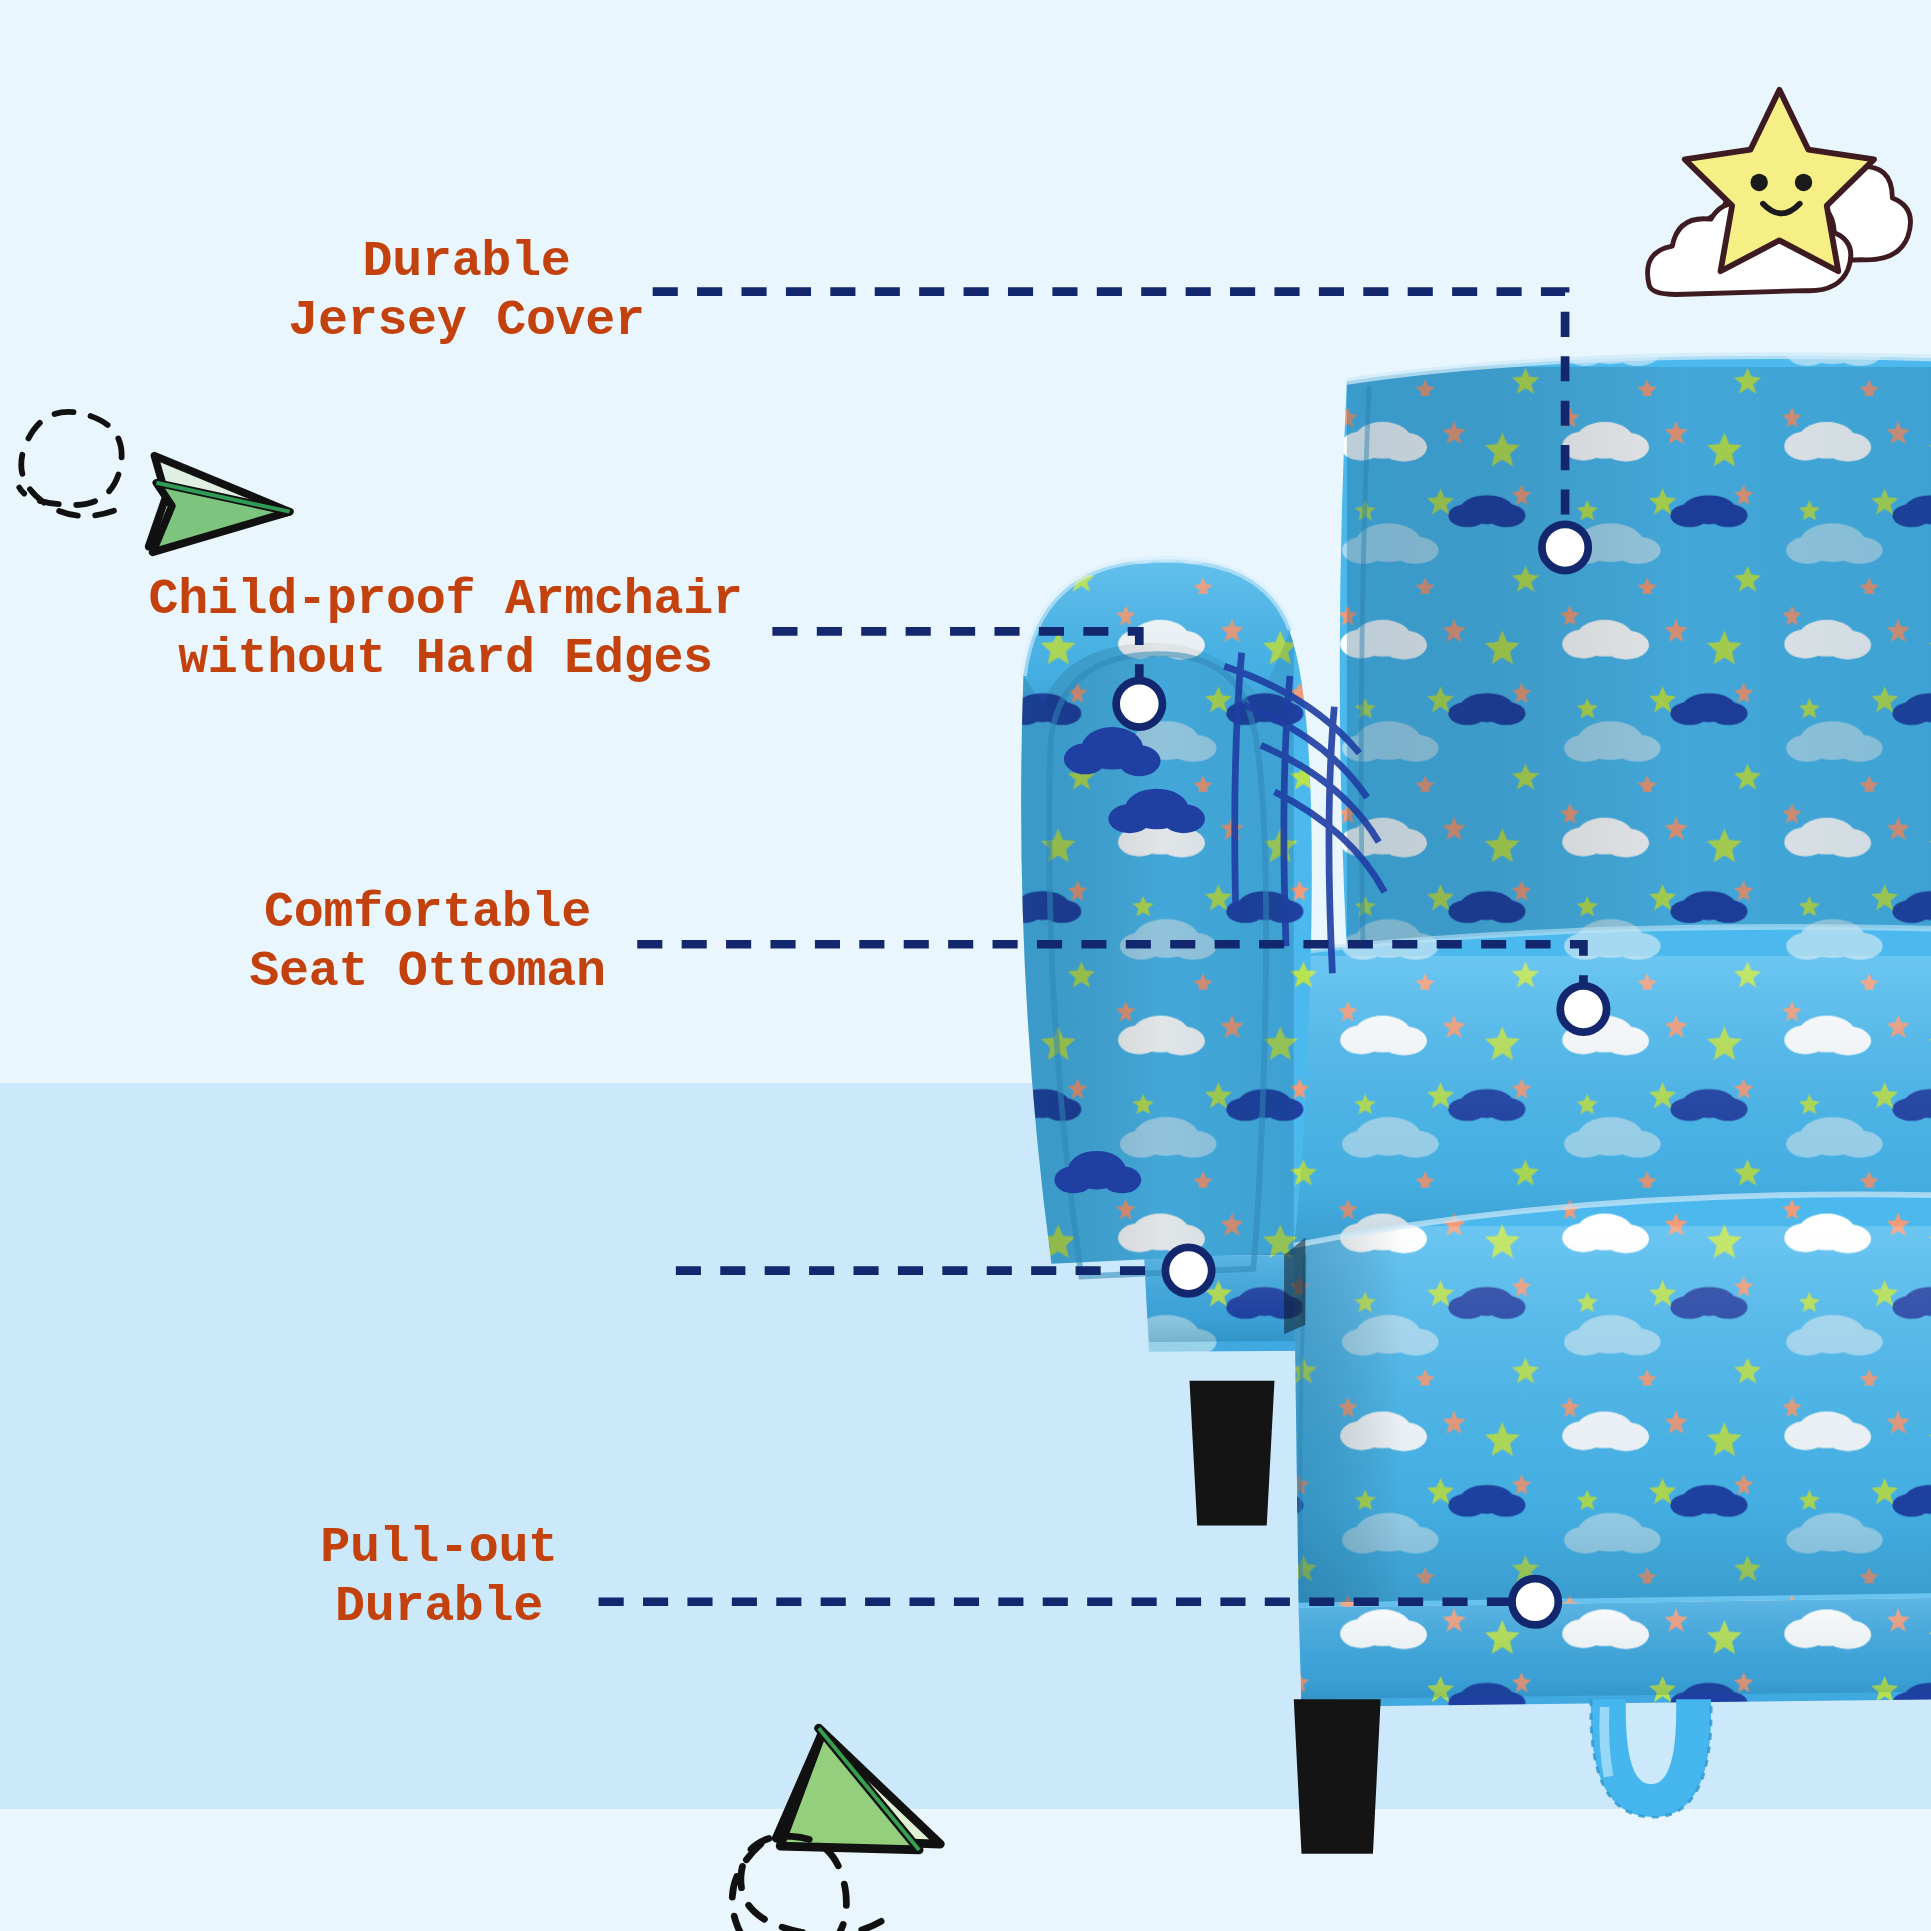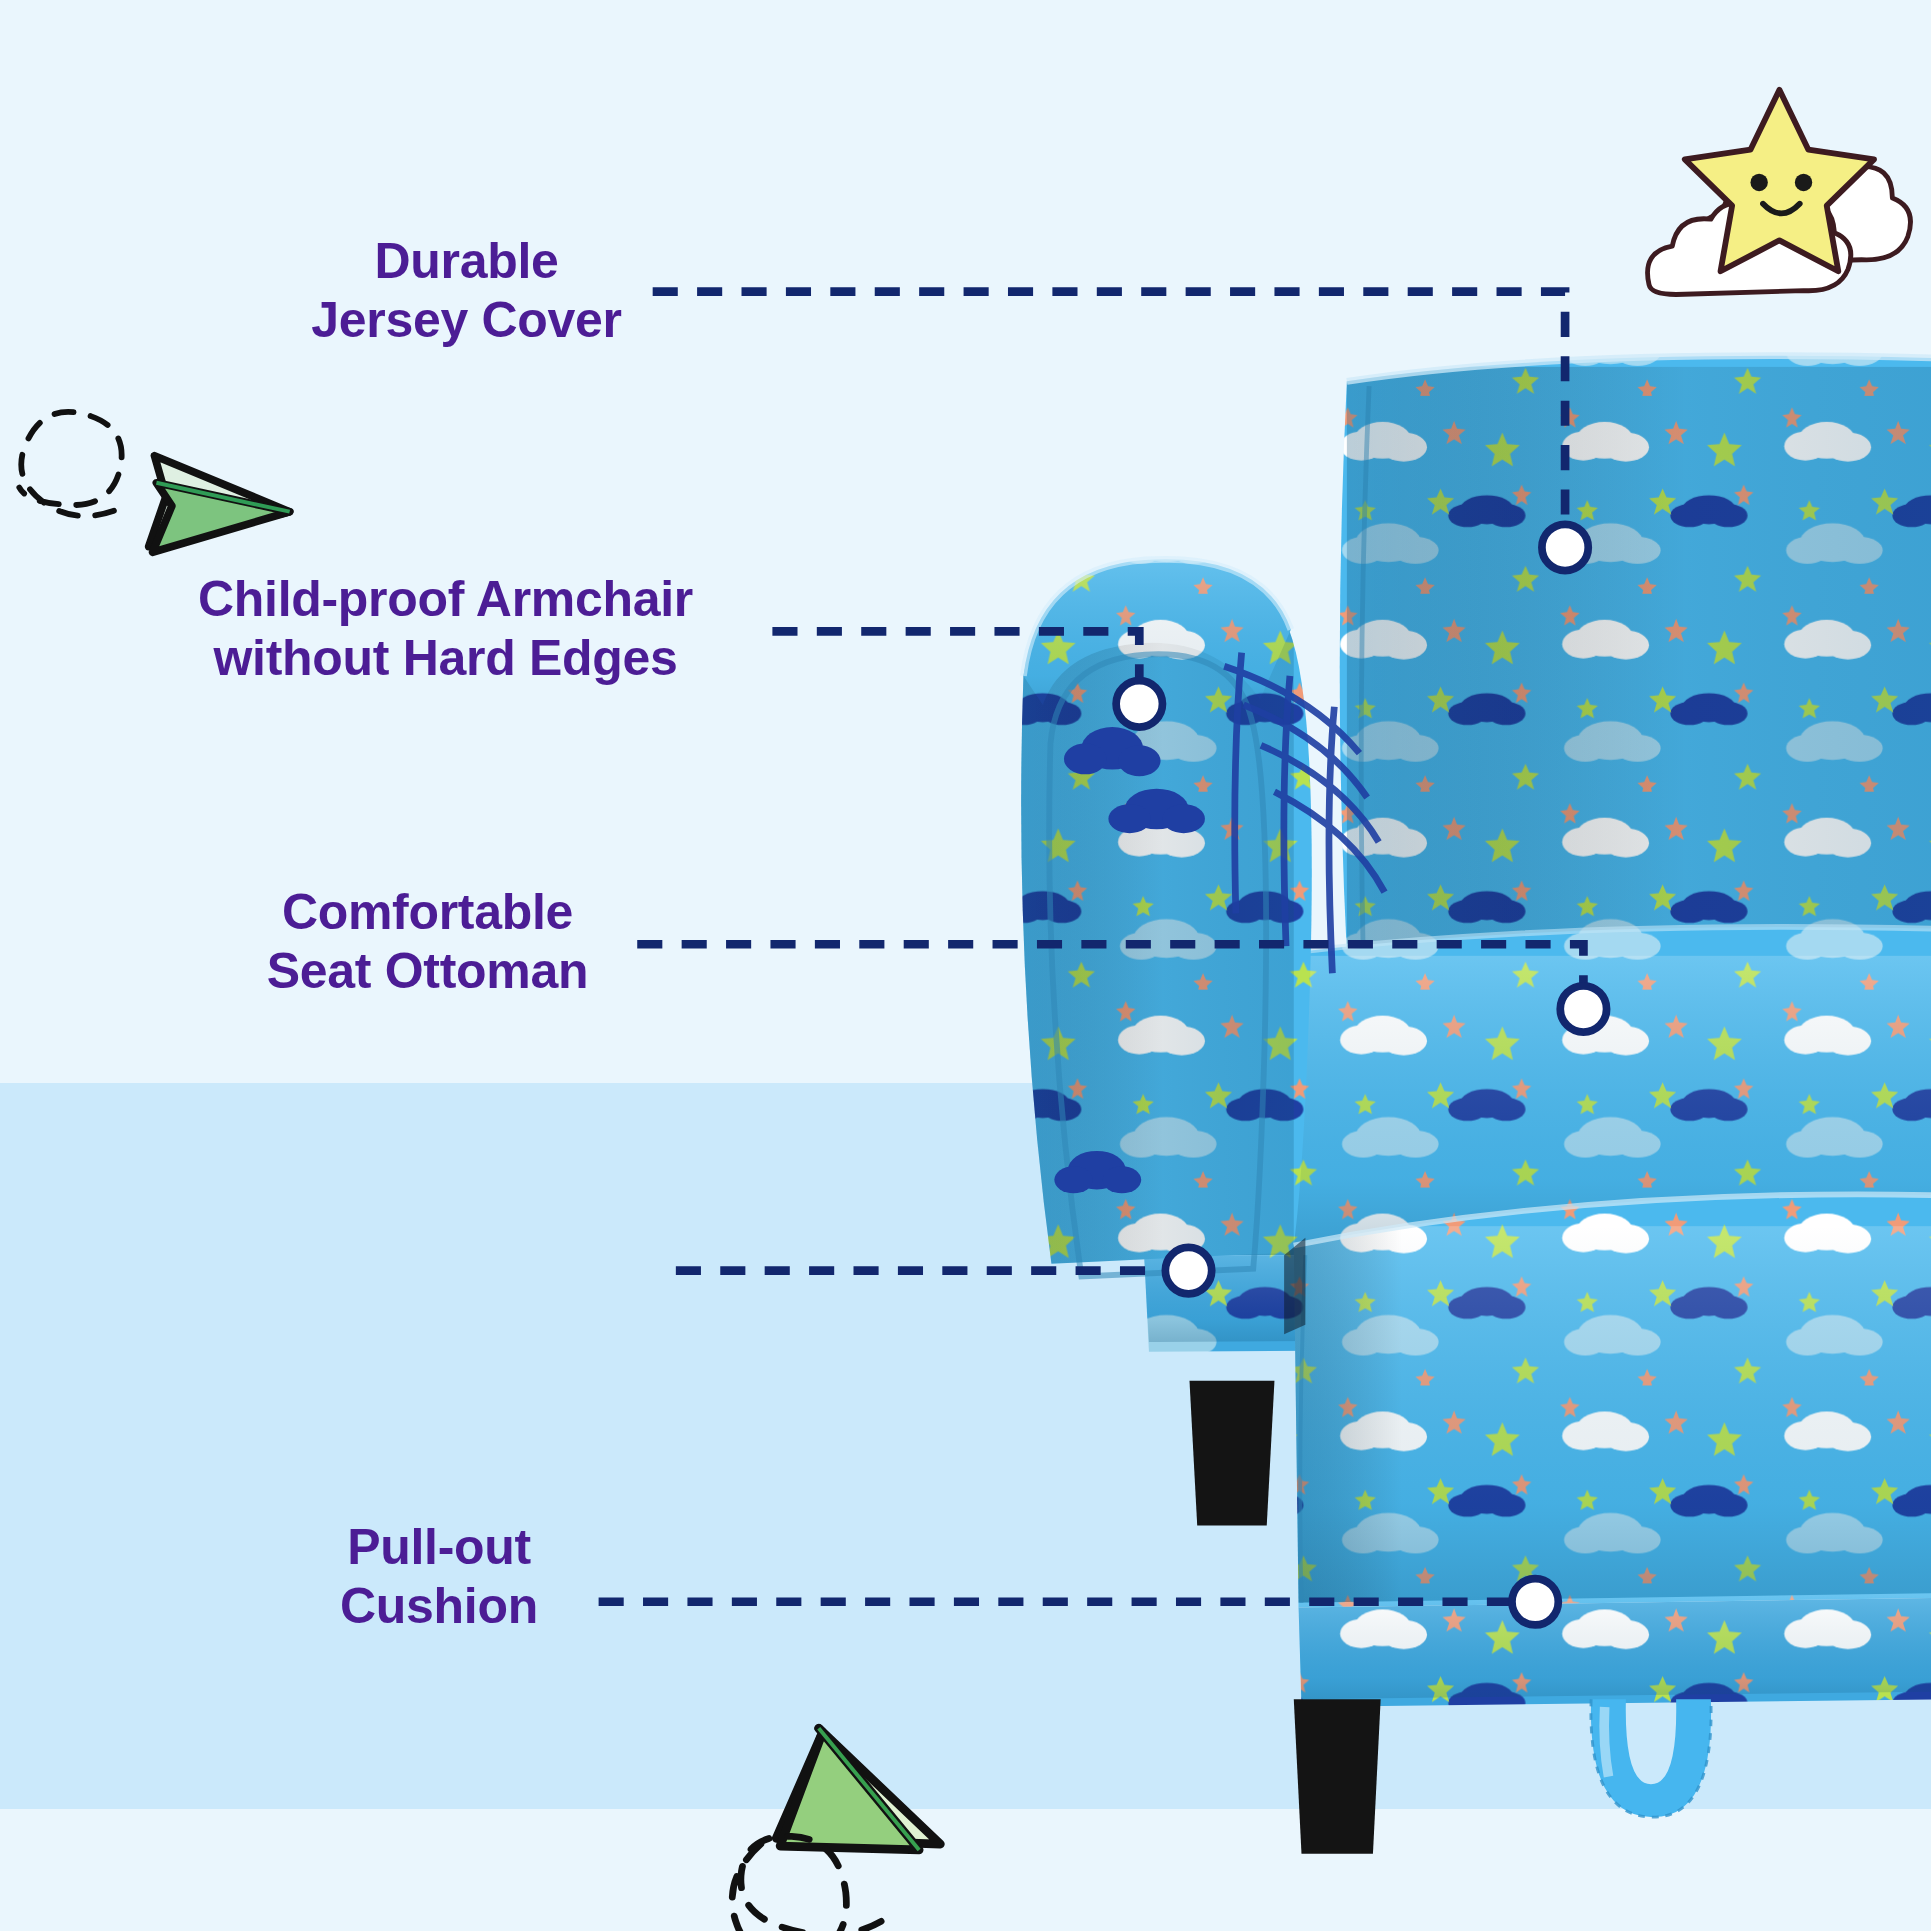--- a/index.html
+++ b/index.html
@@ -13,28 +13,28 @@
 
   
   .band{position:absolute;left:0;width:1931px;}
   #band-top{top:0;height:1083px;background:#eaf6fd;}
   #band-mid{top:1083px;height:726px;background:#cbe9fb;}
   #band-bot{top:1809px;height:122px;background:#eaf6fd;}
 
   
   .callout-label{
     position:absolute;
-    color:#4c1d95;
+    color:#c2410c;
     font-weight:bold;
     font-size:50px;
     line-height:1.18;
     text-align:center;
     letter-spacing:-0.3px;
     white-space:pre-line;
-    font-family:Liberation Sans, sans-serif;
+    font-family:Liberation Mono, monospace;
   }
 
   
   #overlay{position:absolute;left:0;top:0;width:1931px;height:1931px;pointer-events:none;}
 
   
   #product{position:absolute;left:0;top:0;width:1931px;height:1931px;}
 </style>
 </head>
 <body>
@@ -292,16 +292,16 @@
       </g>
   </svg>
 
   <div class="callout-label" style="left: 259px; top: 232px; width: 415px;">Durable
 Jersey Cover</div>
   <div class="callout-label" style="left: 127px; top: 570px; width: 637px;">Child-proof Armchair
 without Hard Edges</div>
   <div class="callout-label" style="left: 220px; top: 883px; width: 415px;">Comfortable
 Seat Ottoman</div>
   <div class="callout-label" style="left: 275px; top: 1518px; width: 328px;">Pull-out
-Cushion</div>
+Durable</div>
 
 </div>
 
 
 </body></html>

